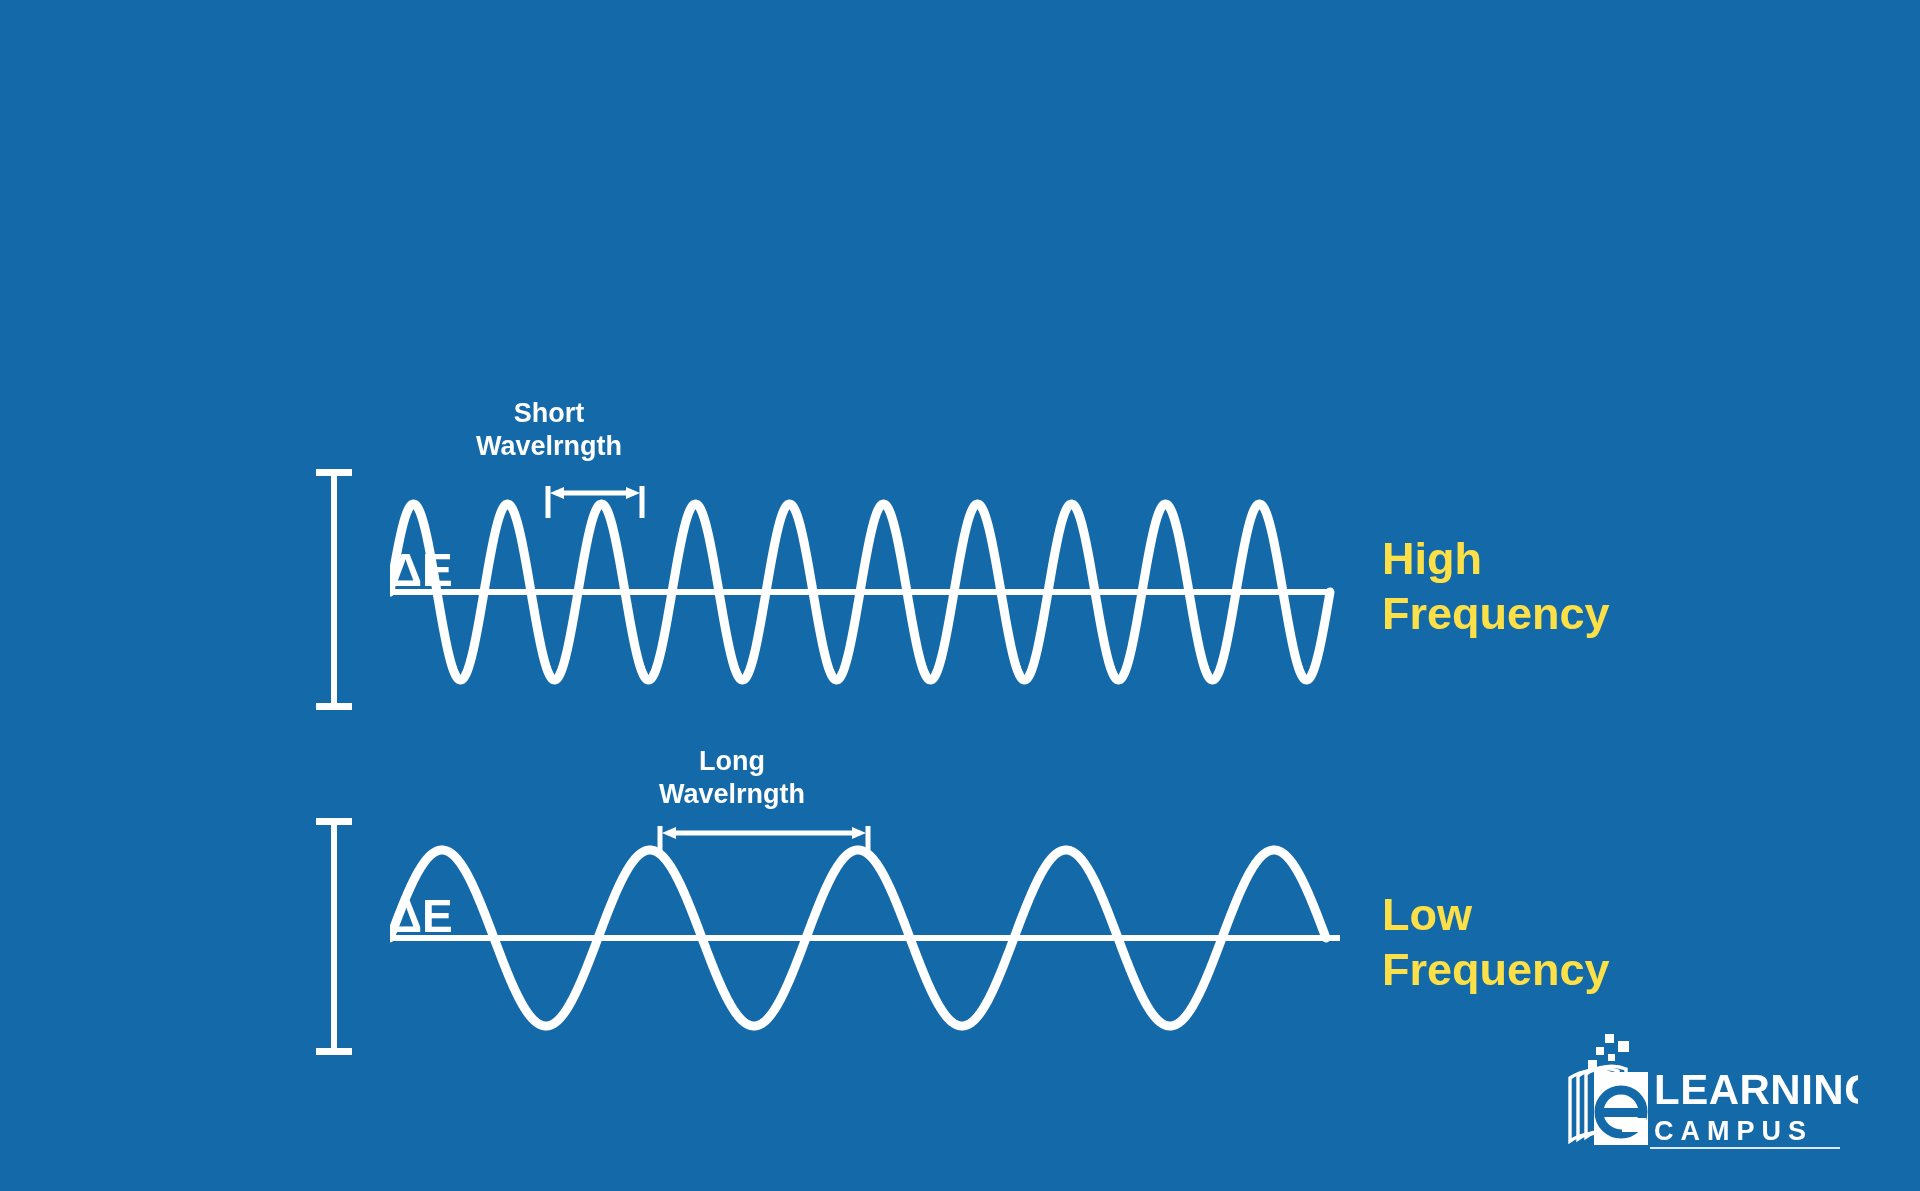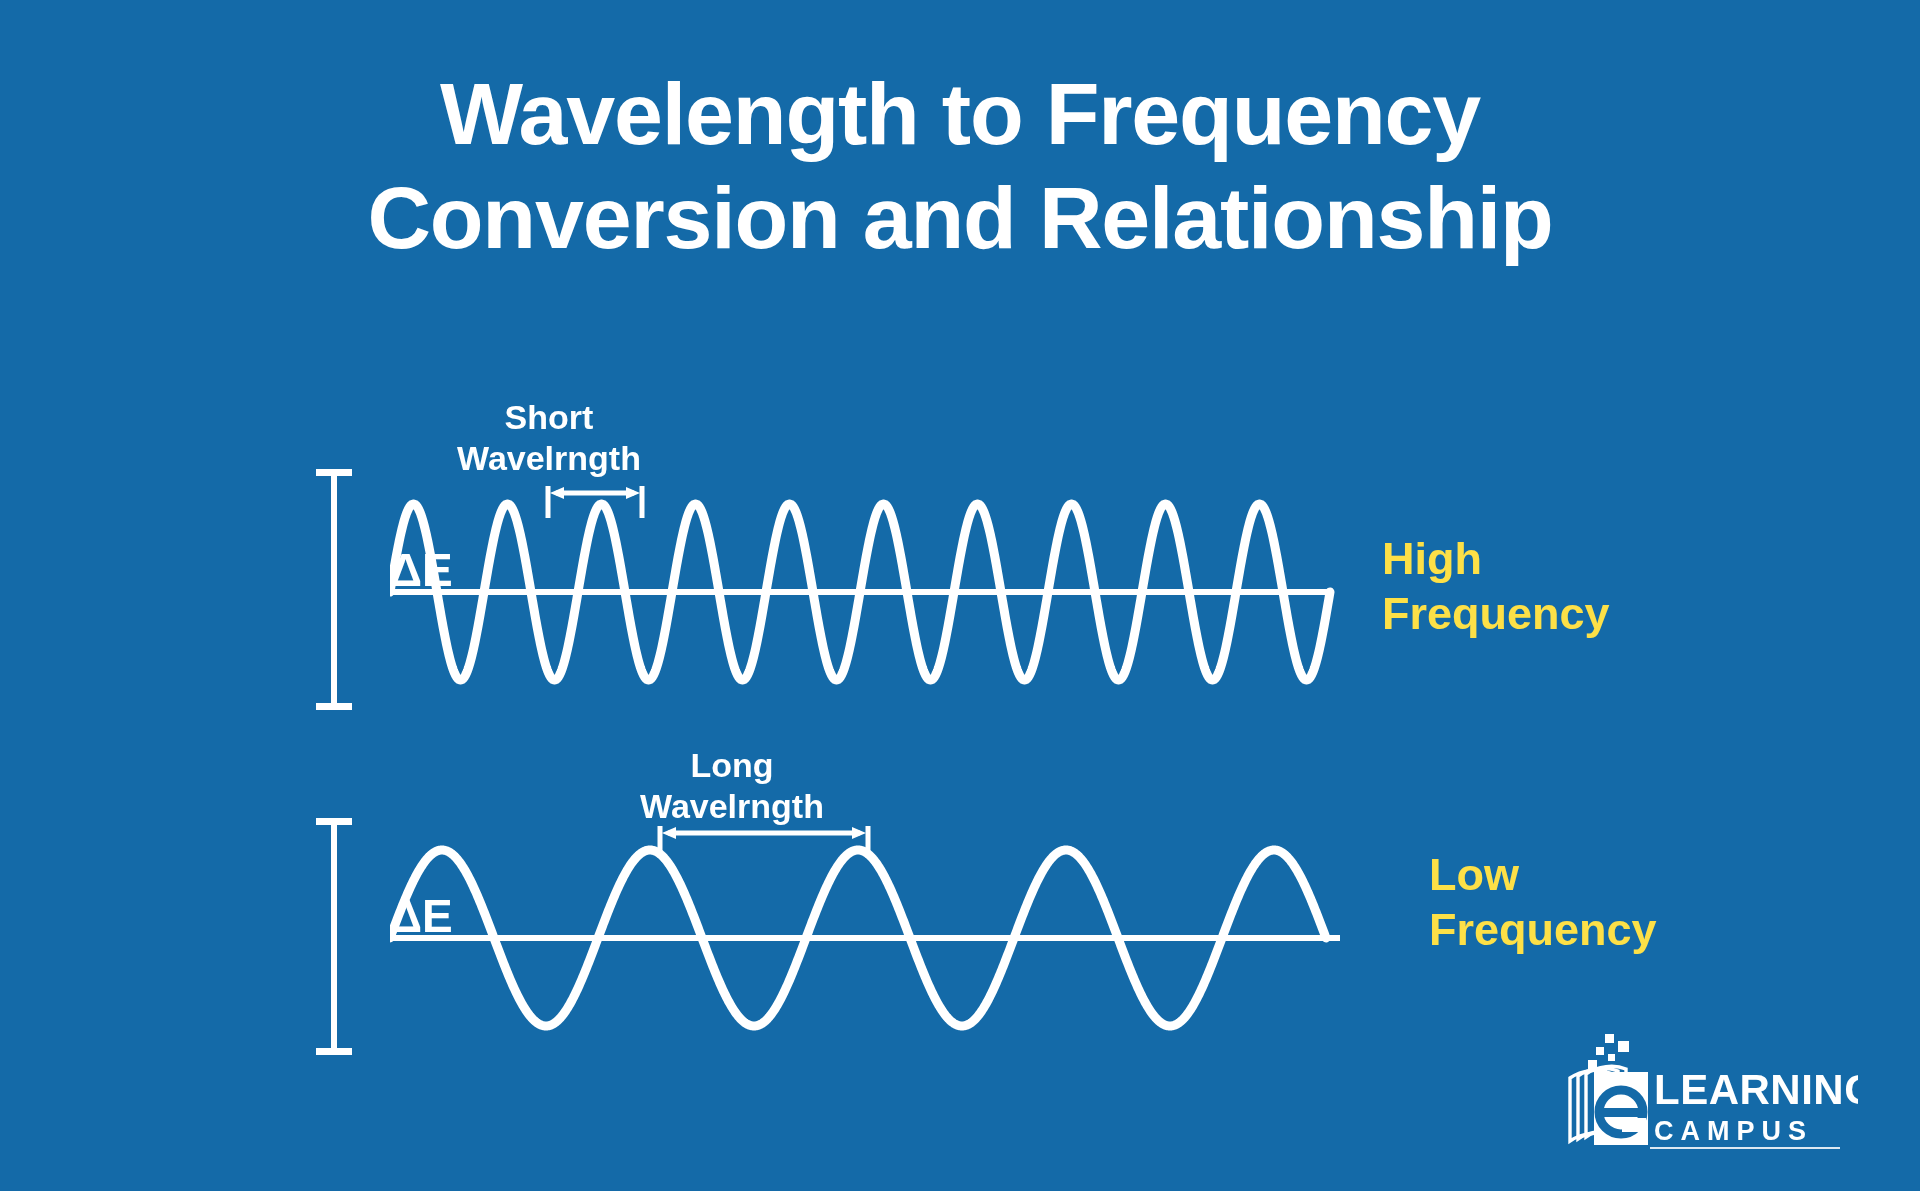--- a/index.html
+++ b/index.html
@@ -75,21 +75,21 @@
     letter-spacing: 0px;
     color: #ffffff;
     line-height: 1;
     white-space: nowrap;
   }
 
   
   .measure-label {
     position: absolute;
     text-align: center;
-    font-size: 34px;
+    font-size: 27px;
     font-weight: bold;
     line-height: 1.22;
     color: #ffffff;
     white-space: pre-line;
   }
 
   
   .freq-label {
     position: absolute;
     font-size: 45px;
@@ -106,22 +106,20 @@
     top: 1032px;
     width: 300px;
     height: 128px;
   }
 </style>
 </head>
 <body>
 
 <div id="canvas">
 
-  <div id="title">Wavelength to Frequency
-Conversion and Relationship</div>
 
   <div class="figure" id="figure-high">
 
     <div class="bracket" style="left:316px; top:469px; width:36px; height:241px;">
       <div class="cap cap-top"></div>
       <div class="stem"></div>
       <div class="cap cap-bottom"></div>
     </div>
 
     <div class="delta-e" style="left:389px; top:547px;">ΔE</div>
@@ -167,21 +165,21 @@
       <line x1="478" y1="8" x2="478" y2="40" stroke="#ffffff" stroke-width="5"></line>
 
       <line x1="278" y1="15" x2="470" y2="15" stroke="#ffffff" stroke-width="5"></line>
       <polygon points="272,15 286,9 286,21" fill="#ffffff"></polygon>
       <polygon points="476,15 462,9 462,21" fill="#ffffff"></polygon>
     </svg>
 
     <div class="measure-label" style="left:627px; top:745px; width:210px;">Long
 Wavelrngth</div>
 
-    <div class="freq-label" style="left:1382px; top:848px;margin-left:47px;">Low
+    <div class="freq-label" style="left:1382px; top:888px;">Low
 Frequency</div>
   </div>
 
   <div id="logo">
     <svg width="300" height="128" viewBox="0 0 300 128">
 
       <g fill="#ffffff">
         <rect x="47" y="2" width="9" height="9"></rect>
         <rect x="60" y="9" width="11" height="11"></rect>
         <rect x="38" y="15" width="8" height="8"></rect>

